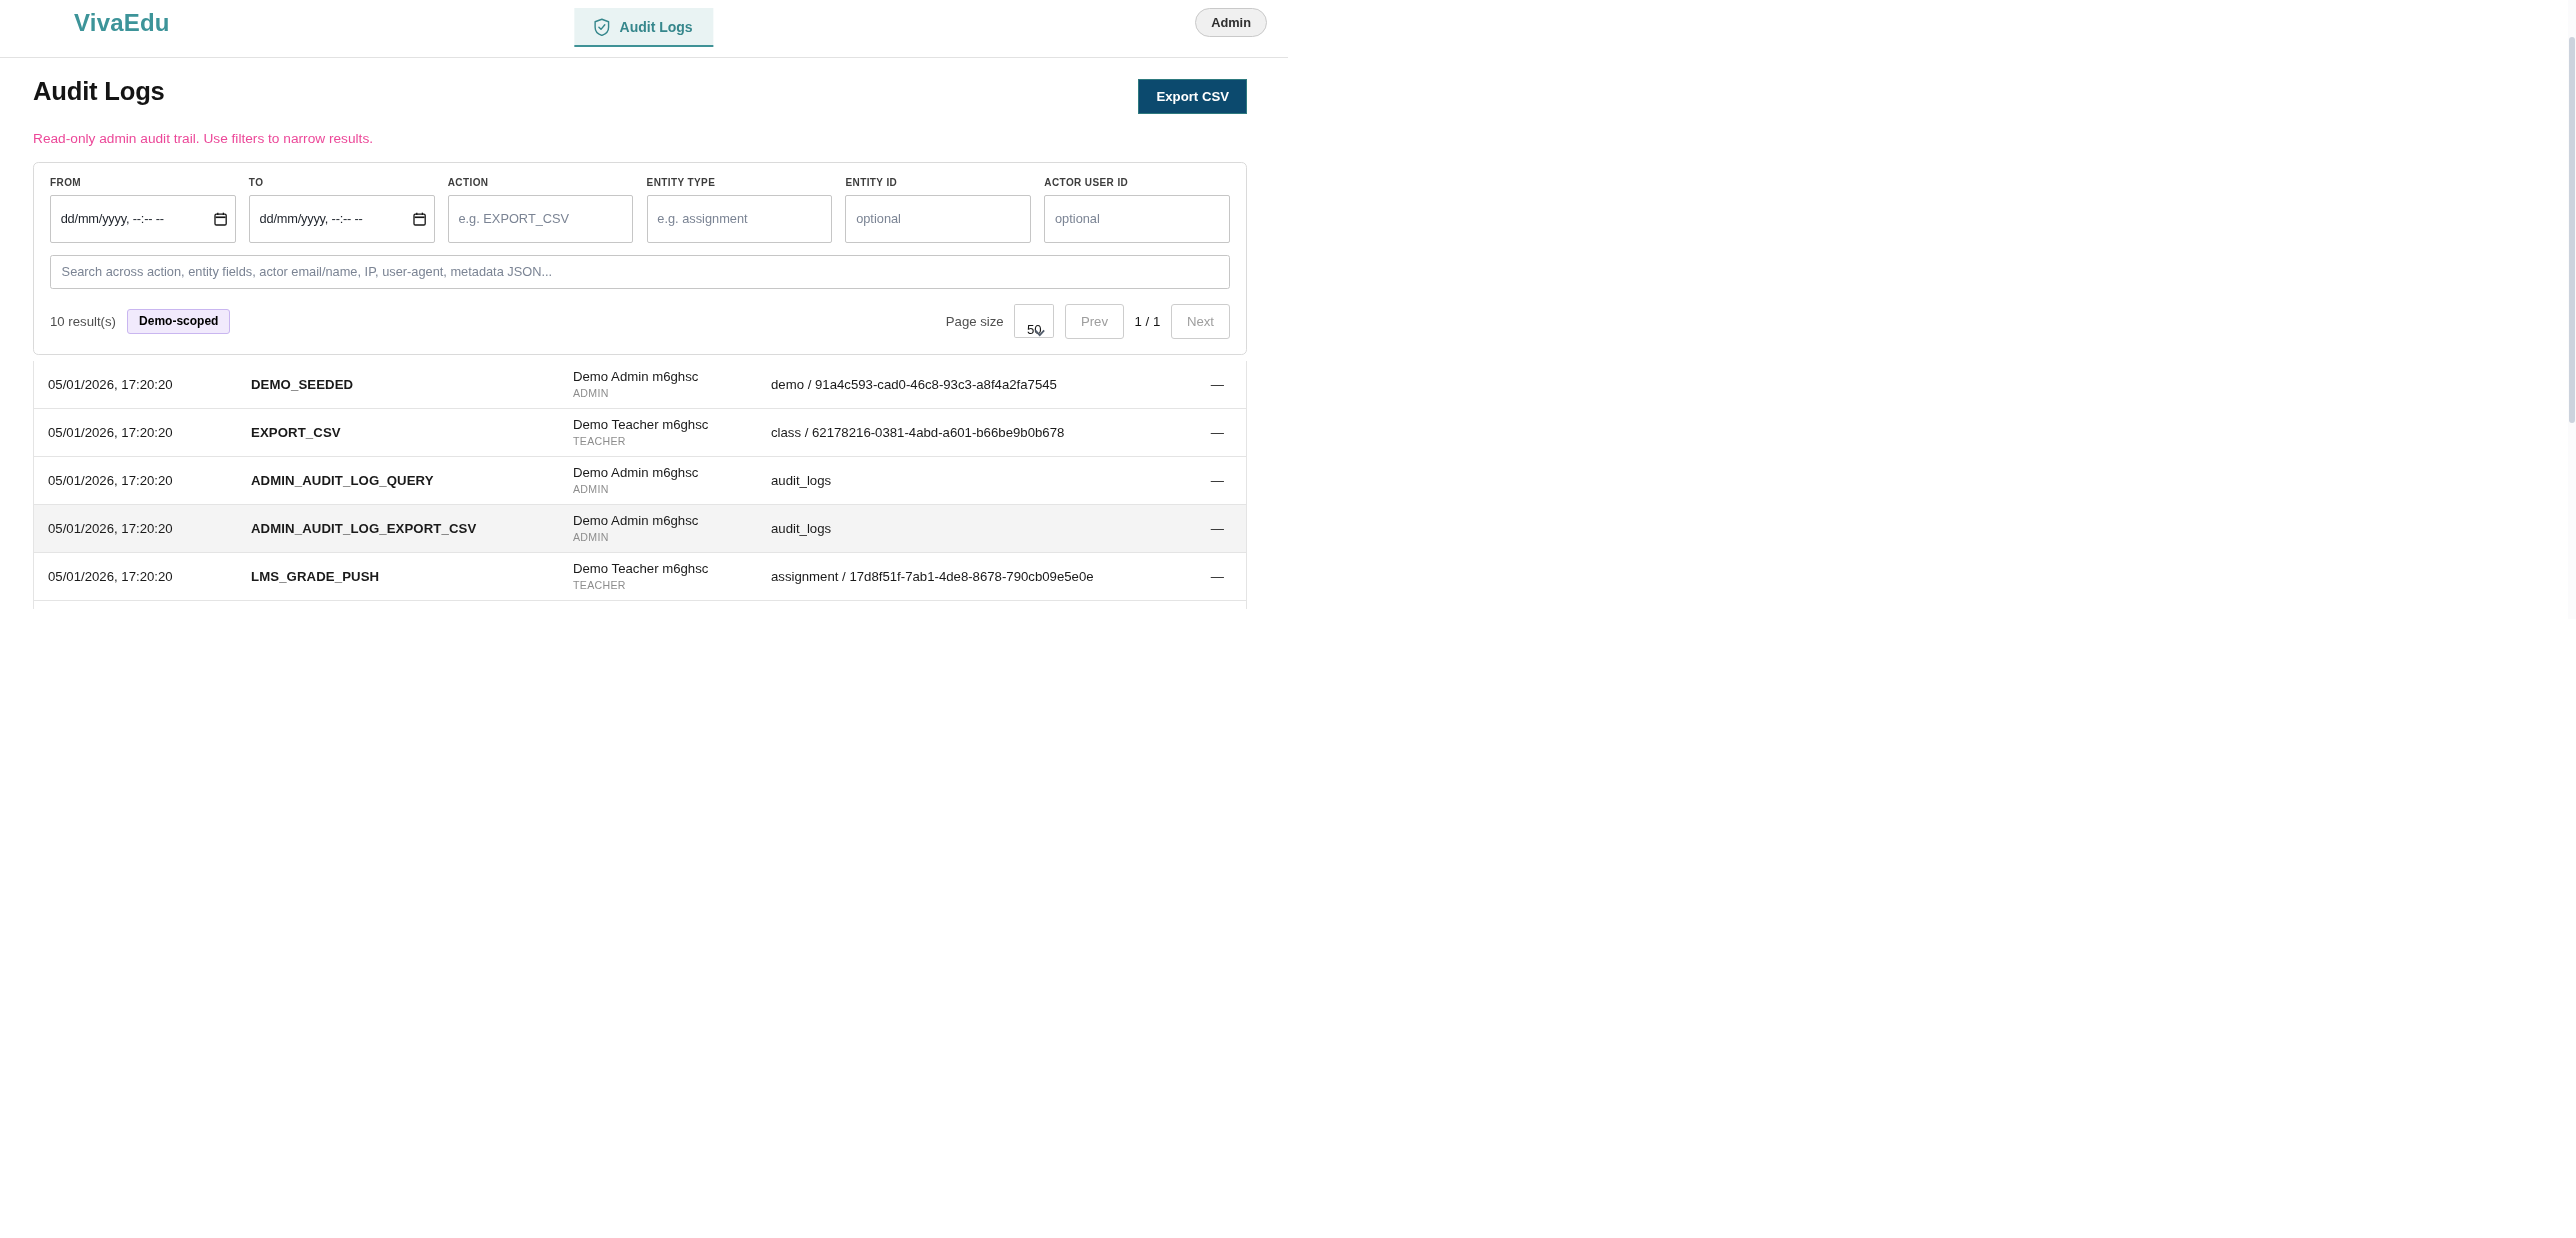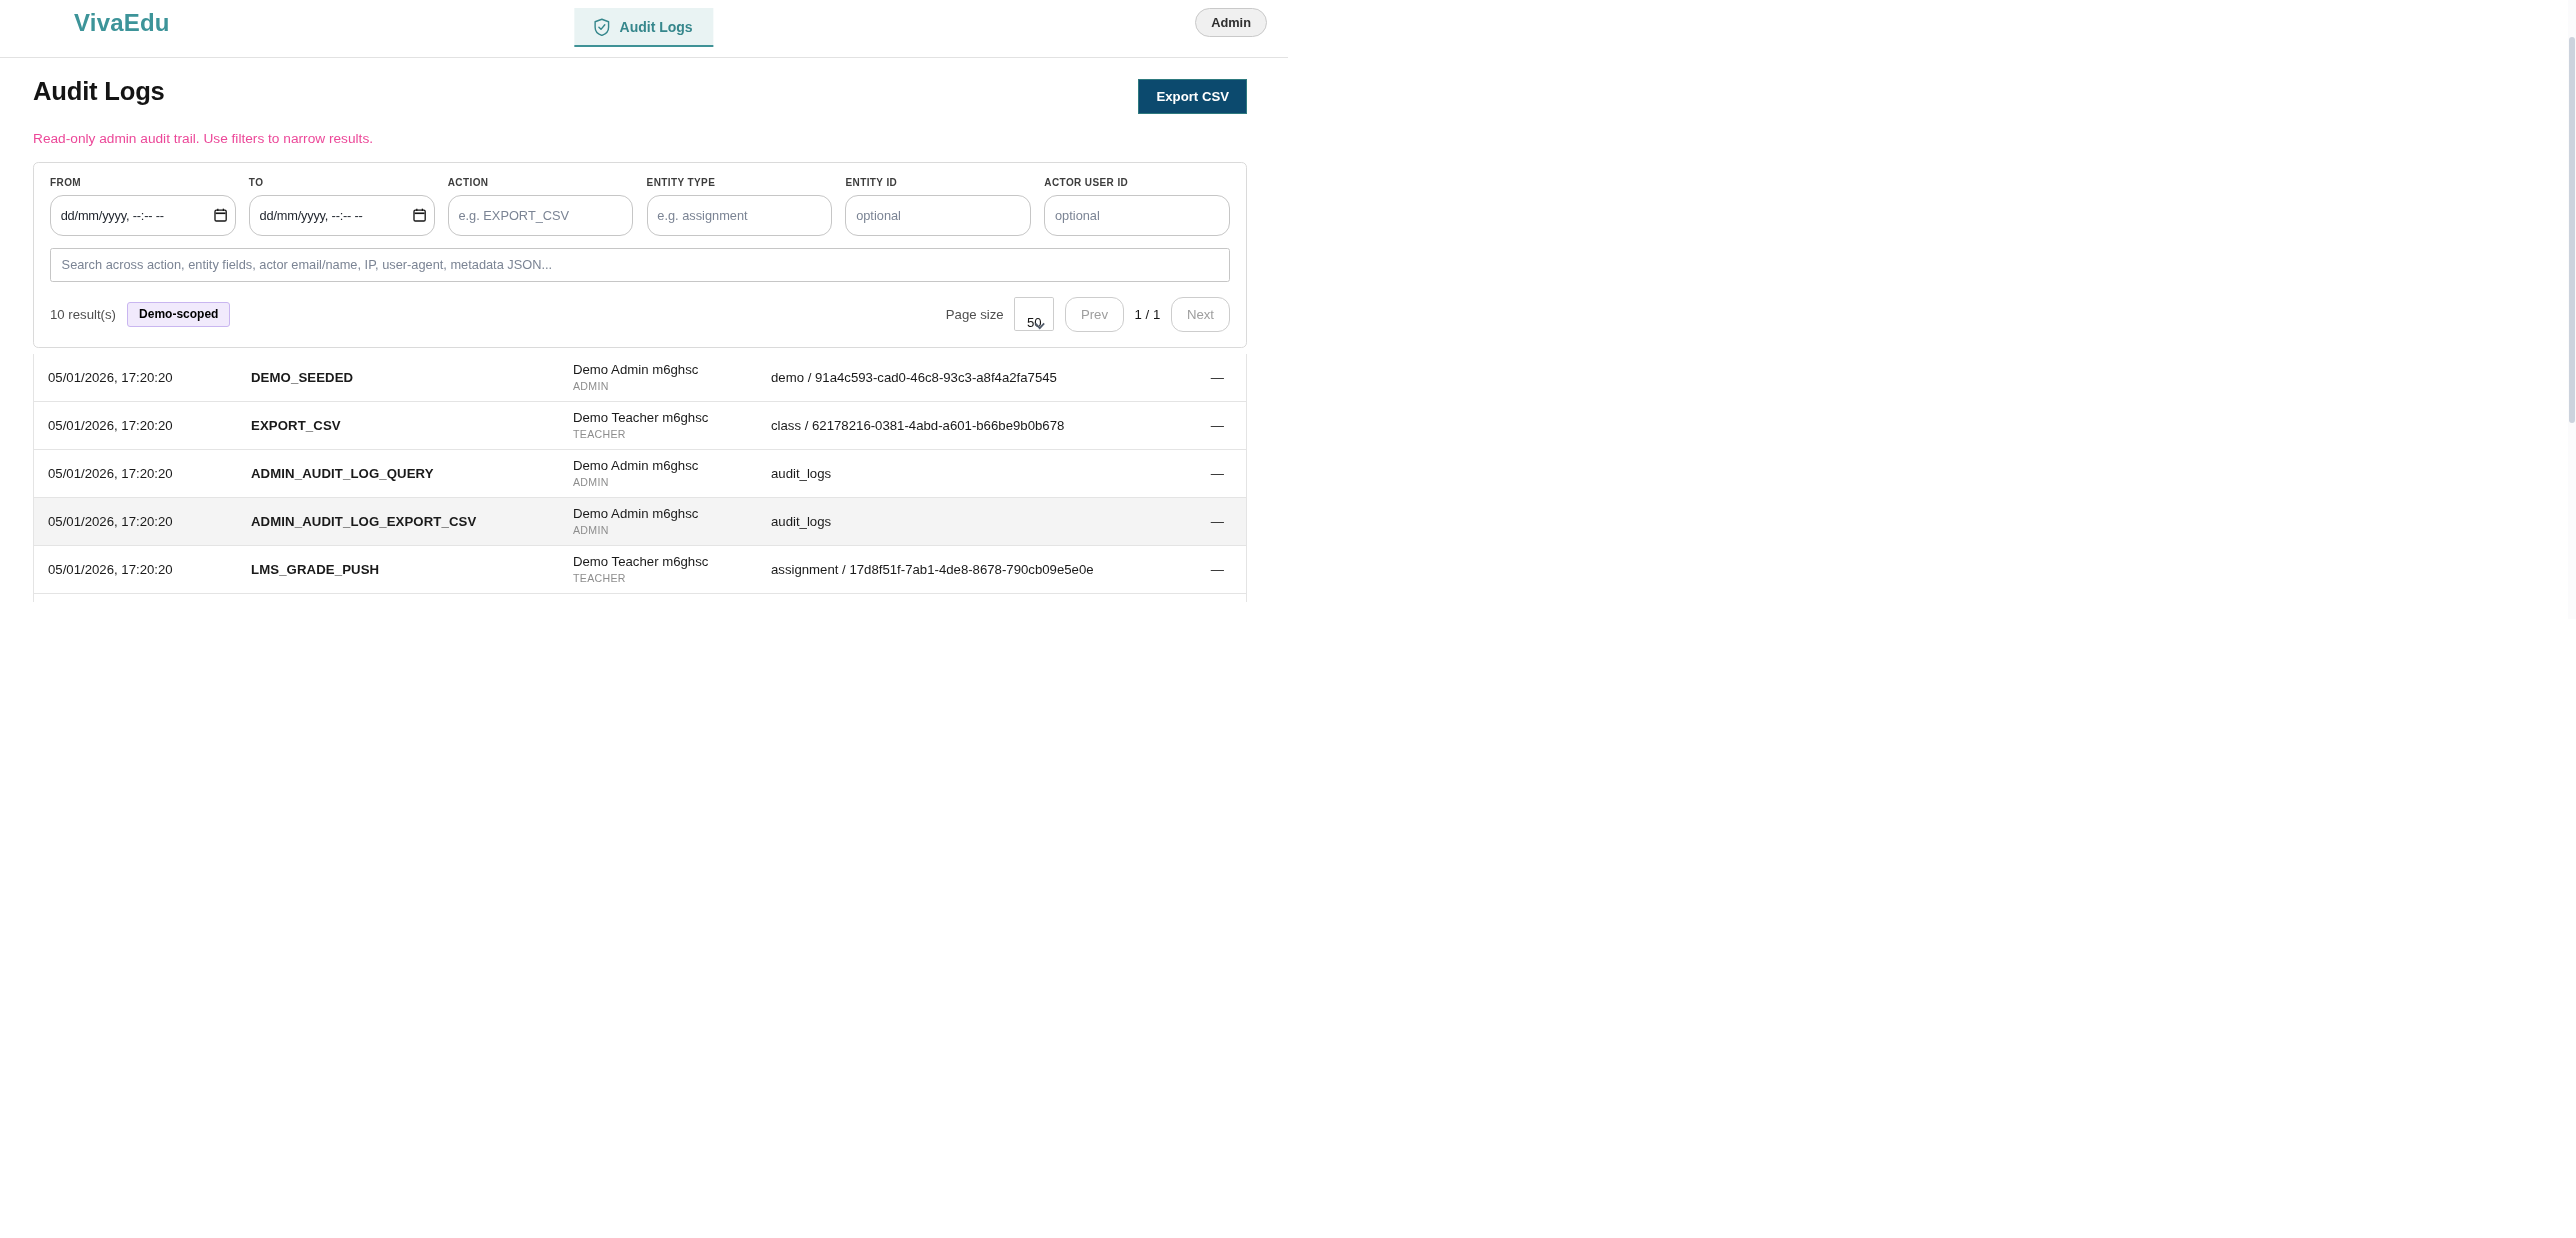--- a/index.html
+++ b/index.html
@@ -104,23 +104,23 @@
   .field-label {
     display: block;
     font-size: 10px;
     font-weight: bold;
     color: #3d3d3d;
     letter-spacing: 0.4px;
     margin-bottom: 7px;
   }
   .field input {
     width: 100%;
-    height: 41px;
+    height: 48px;
     border: 0.9px solid #c6c6c6;
-    border-radius: 13px;
+    border-radius: 2px;
     padding: 0 9.7px;
     font-size: 12.8px;
     font-family: inherit;
     color: #1f242c;
     background: #ffffff;
     outline: none;
   }
   .field input::placeholder { color: #7b8494; opacity: 1; }
   .date-wrap { position: relative; }
   .date-wrap input { padding-right: 28px; letter-spacing: -0.2px; }
@@ -179,21 +179,21 @@
     align-items: flex-end;
     justify-content: center;
     padding: 0 5.3px 0 8.8px;
     font-size: 13.2px;
     color: #161616;
     cursor: pointer;
   }
   .page-size-select .chevron-down-icon { margin-left: -8px; margin-top: 3.5px; line-height: 0; }
   .pager-btn {
     border: 0.9px solid #cdcdcd;
-    border-radius: 12px;
+    border-radius: 3px;
     background: #ffffff;
     padding: 8.8px 15px;
     font-size: 13.2px;
     color: #9e9e9e;
     font-family: inherit;
     cursor: default;
   }
   .page-indicator { font-size: 13.2px; color: #161616; }
 
   

